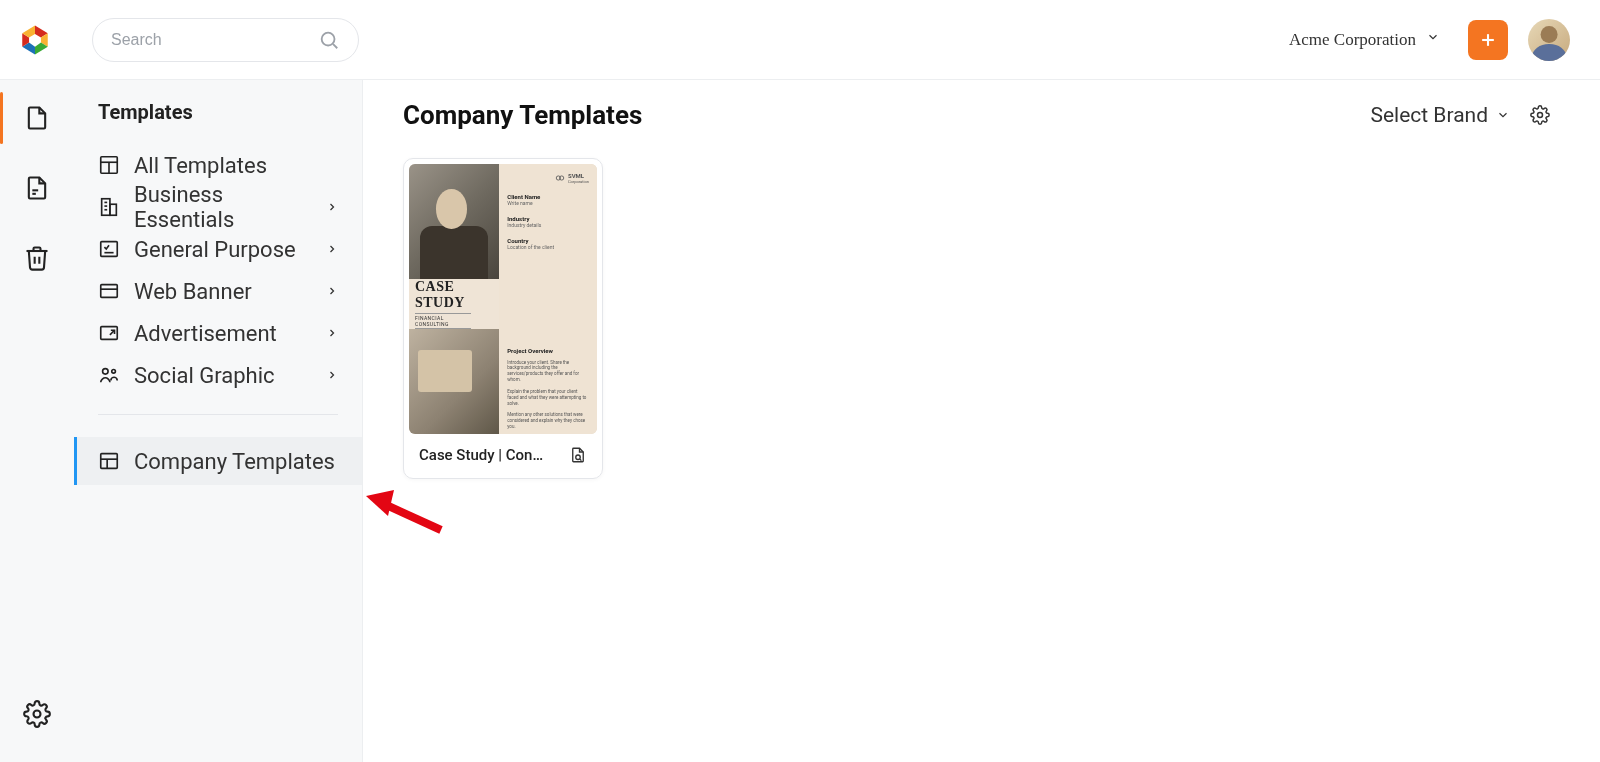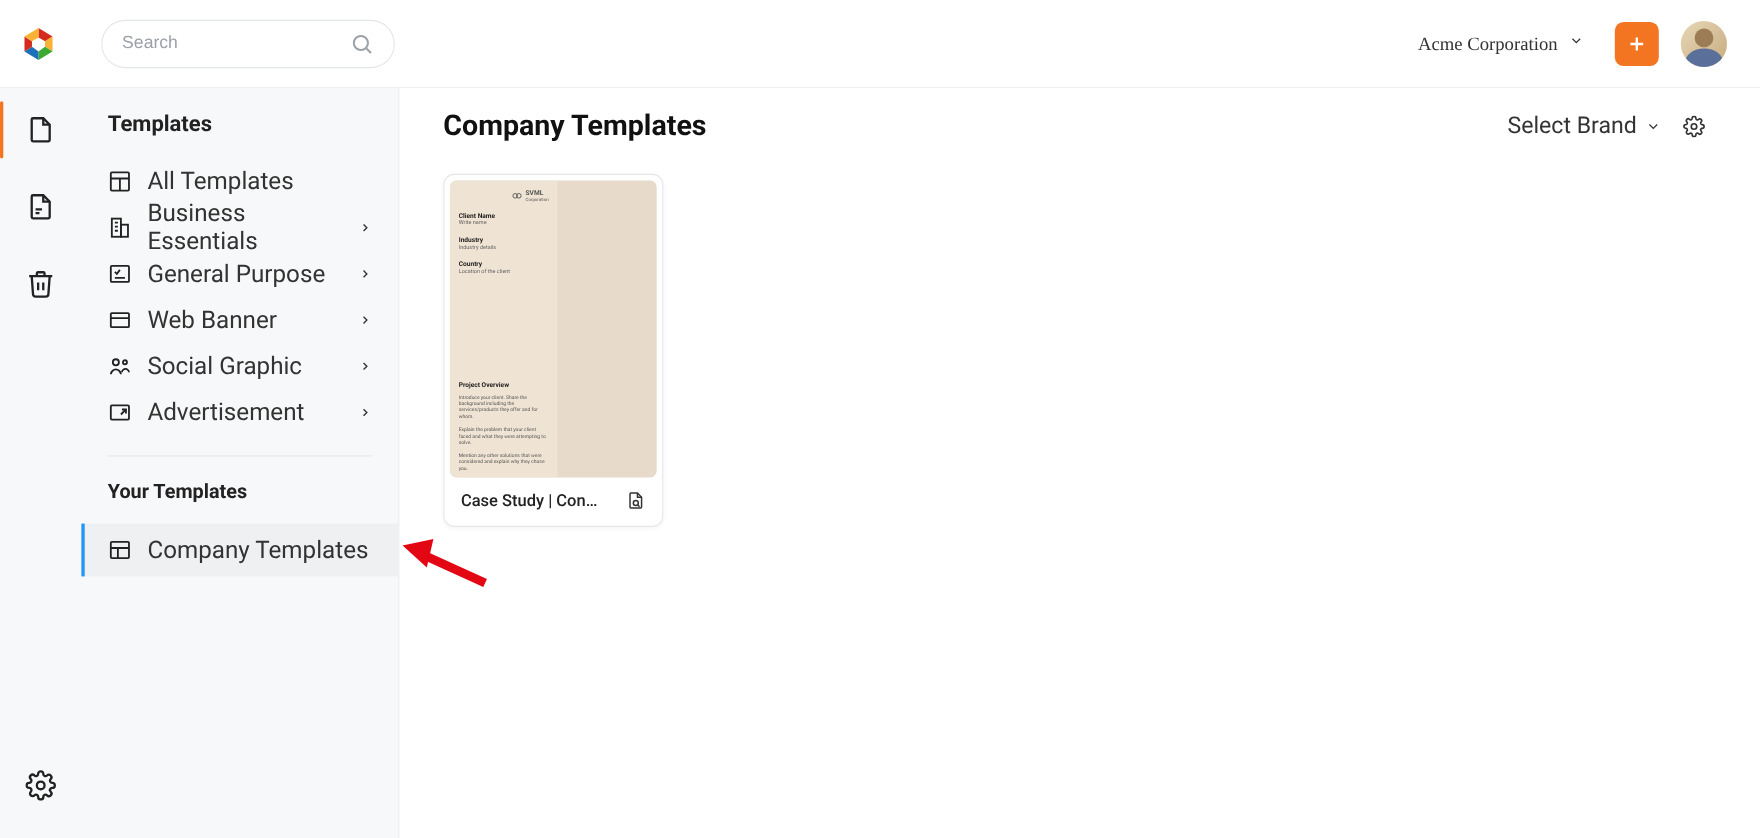--- a/index.html
+++ b/index.html
@@ -201,51 +201,50 @@
         <span>Web Banner</span>
         <span class="chev">
             <svg width="12" height="12" viewBox="0 0 24 24" fill="none" stroke="#333" stroke-width="2.5">
               <polyline points="9 18 15 12 9 6"></polyline>
             </svg>
           </span>
       </li>
       <li class="sb-item">
         <span class="ico">
             <svg width="22" height="22" viewBox="0 0 24 24" fill="none" stroke="#222" stroke-width="1.8">
+              <rect x="3" y="5" width="18" height="14" rx="1"></rect>
+              <polyline points="14 9 18 9 18 13"></polyline>
+              <line x1="18" y1="9" x2="13" y2="14"></line>
+            </svg>
+          </span>
+        <span>Advertisement</span>
+        <span class="chev">
+            <svg width="12" height="12" viewBox="0 0 24 24" fill="none" stroke="#333" stroke-width="2.5">
+              <polyline points="9 18 15 12 9 6"></polyline>
+            </svg>
+          </span>
+      </li>
+      <li class="sb-item">
+        <span class="ico">
+            <svg width="22" height="22" viewBox="0 0 24 24" fill="none" stroke="#222" stroke-width="1.8">
               <circle cx="8" cy="8" r="3"></circle>
               <circle cx="17" cy="8" r="2"></circle>
               <path d="M3 20c0-3 3-5 5-5s5 2 5 5"></path>
               <path d="M14 18c0-2 2-3.5 3.5-3.5S21 16 21 18"></path>
             </svg>
           </span>
         <span>Social Graphic</span>
         <span class="chev">
             <svg width="12" height="12" viewBox="0 0 24 24" fill="none" stroke="#333" stroke-width="2.5">
               <polyline points="9 18 15 12 9 6"></polyline>
             </svg>
           </span>
       </li>
-      <li class="sb-item">
-        <span class="ico">
-            <svg width="22" height="22" viewBox="0 0 24 24" fill="none" stroke="#222" stroke-width="1.8">
-              <rect x="3" y="5" width="18" height="14" rx="1"></rect>
-              <polyline points="14 9 18 9 18 13"></polyline>
-              <line x1="18" y1="9" x2="13" y2="14"></line>
-            </svg>
-          </span>
-        <span>Advertisement</span>
-        <span class="chev">
-            <svg width="12" height="12" viewBox="0 0 24 24" fill="none" stroke="#333" stroke-width="2.5">
-              <polyline points="9 18 15 12 9 6"></polyline>
-            </svg>
-          </span>
-      </li>
     </ul>
     <div class="sb-divider"></div>
-    <div class="sb-subhead">Your Templates</div>
     <div class="sb-item selected">
       <span class="ico">
           <svg width="22" height="22" viewBox="0 0 24 24" fill="none" stroke="#222" stroke-width="1.8">
             <rect x="3" y="4" width="18" height="16" rx="1"></rect>
             <line x1="3" y1="10" x2="21" y2="10"></line>
             <line x1="10" y1="10" x2="10" y2="20"></line>
           </svg>
         </span>
       <span>Company Templates</span>
     </div>
@@ -264,20 +263,28 @@
         <svg class="gear" viewBox="0 0 24 24" fill="none" stroke="#333" stroke-width="1.8">
             <circle cx="12" cy="12" r="3"></circle>
             <path d="M19.4 15a1.7 1.7 0 0 0 .34 1.87l.06.06a2 2 0 1 1-2.83 2.83l-.06-.06a1.7 1.7 0 0 0-1.87-.34 1.7 1.7 0 0 0-1 1.56V21a2 2 0 0 1-4 0v-.09a1.7 1.7 0 0 0-1-1.56 1.7 1.7 0 0 0-1.87.34l-.06.06a2 2 0 1 1-2.83-2.83l.06-.06a1.7 1.7 0 0 0 .34-1.87 1.7 1.7 0 0 0-1.56-1H3a2 2 0 0 1 0-4h.09a1.7 1.7 0 0 0 1.56-1 1.7 1.7 0 0 0-.34-1.87l-.06-.06a2 2 0 1 1 2.83-2.83l.06.06a1.7 1.7 0 0 0 1.87.34H9a1.7 1.7 0 0 0 1-1.56V3a2 2 0 0 1 4 0v.09a1.7 1.7 0 0 0 1 1.56 1.7 1.7 0 0 0 1.87-.34l.06-.06a2 2 0 1 1 2.83 2.83l-.06.06a1.7 1.7 0 0 0-.34 1.87V9a1.7 1.7 0 0 0 1.56 1H21a2 2 0 0 1 0 4h-.09a1.7 1.7 0 0 0-1.56 1z"></path>
           </svg>
       </div>
     </div>
 
     <div class="cards">
       <div class="card">
         <div class="card-thumb">
+          <div class="col-left">
+            <div class="photo1"></div>
+            <div class="mid">
+              <div class="cs-title">CASE STUDY</div>
+              <div class="cs-sub">FINANCIAL CONSULTING</div>
+            </div>
+            <div class="photo2"></div>
+          </div>
           <div class="col-right">
             <div class="logo-row">
               <div class="svml">
                 <svg width="10" height="10" viewBox="0 0 24 24" fill="none" stroke="#555" stroke-width="2">
                     <circle cx="8" cy="12" r="5"></circle>
                     <circle cx="16" cy="12" r="5"></circle>
                   </svg>
                 <div>
                   <div>SVML</div>
                   <div style="font-size:4px;font-weight:400">Corporation</div>

